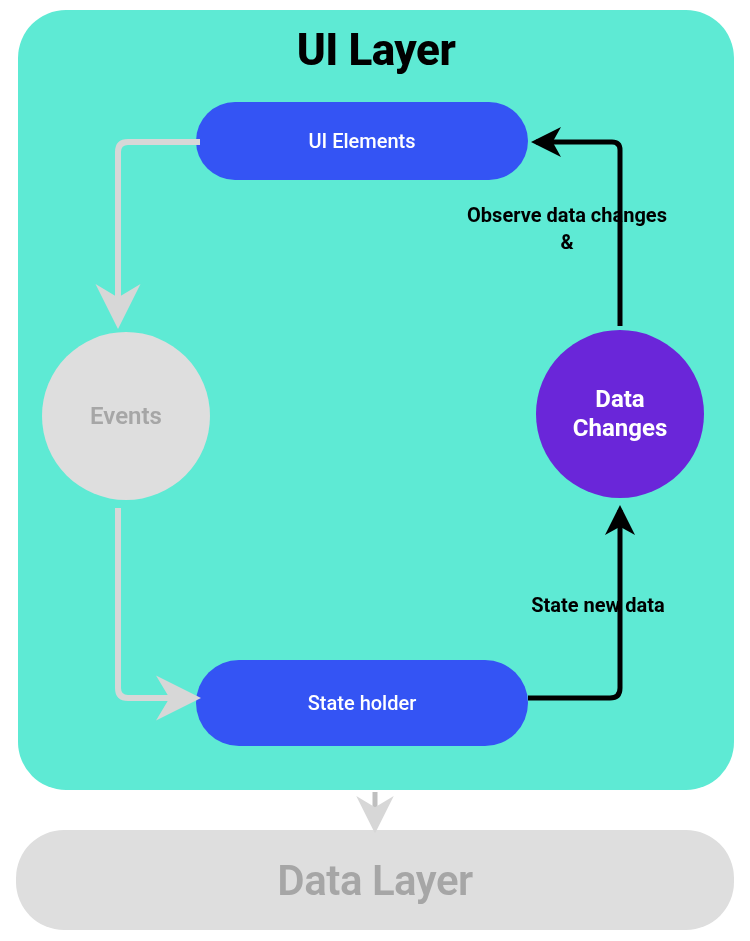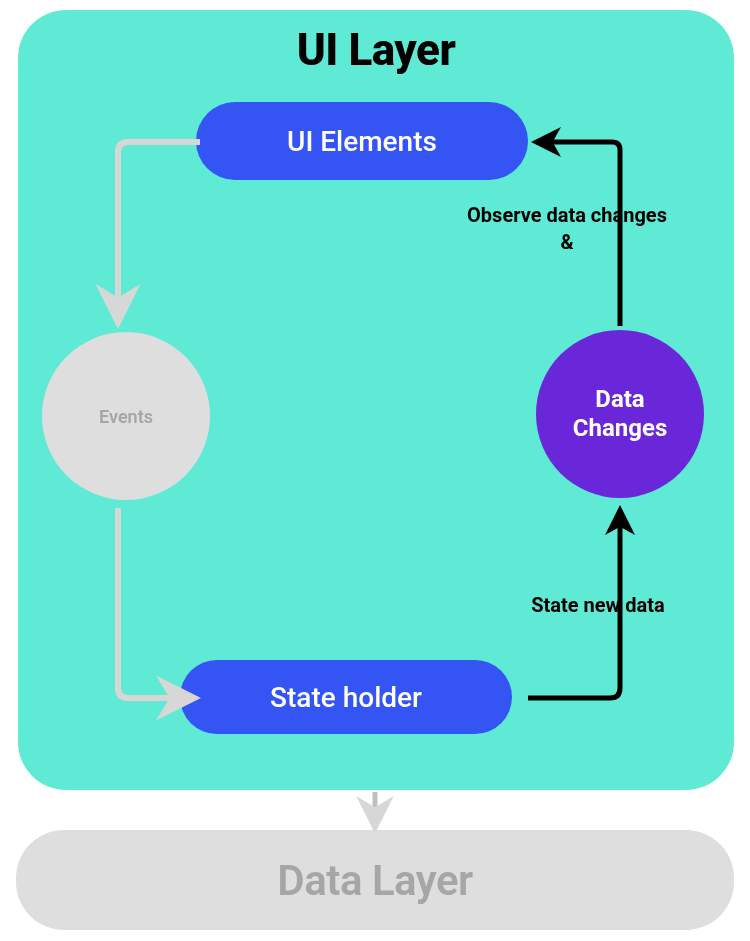--- a/index.html
+++ b/index.html
@@ -40,52 +40,52 @@
   
   .pill {
     position: absolute;
     background: #3454f4;
     color: #ffffff;
     border-radius: 200px;
     display: flex;
     align-items: center;
     justify-content: center;
     font-weight: 500;
-    font-size: 28px;
+    font-size: 20px;
   }
   .pill.ui-elements {
     left: 178px;
     top: 92px;
     width: 332px;
     height: 78px;
   }
   .pill.state-holder {
-    left: 162px;
+    left: 178px;
     top: 650px;
     width: 332px;
-    height: 74px;
+    height: 86px;
   }
   
   .circle {
     position: absolute;
     border-radius: 50%;
     display: flex;
     align-items: center;
     justify-content: center;
     text-align: center;
     font-weight: 600;
   }
   .circle.events {
     left: 24px;
     top: 322px;
     width: 168px;
     height: 168px;
     background: #dedede;
     color: #a6a6a6;
-    font-size: 18px;
+    font-size: 24px;
   }
   .circle.data-changes {
     left: 518px;
     top: 320px;
     width: 168px;
     height: 168px;
     background: #6a26d9;
     color: #ffffff;
     font-size: 24px;
     font-weight: 700;

